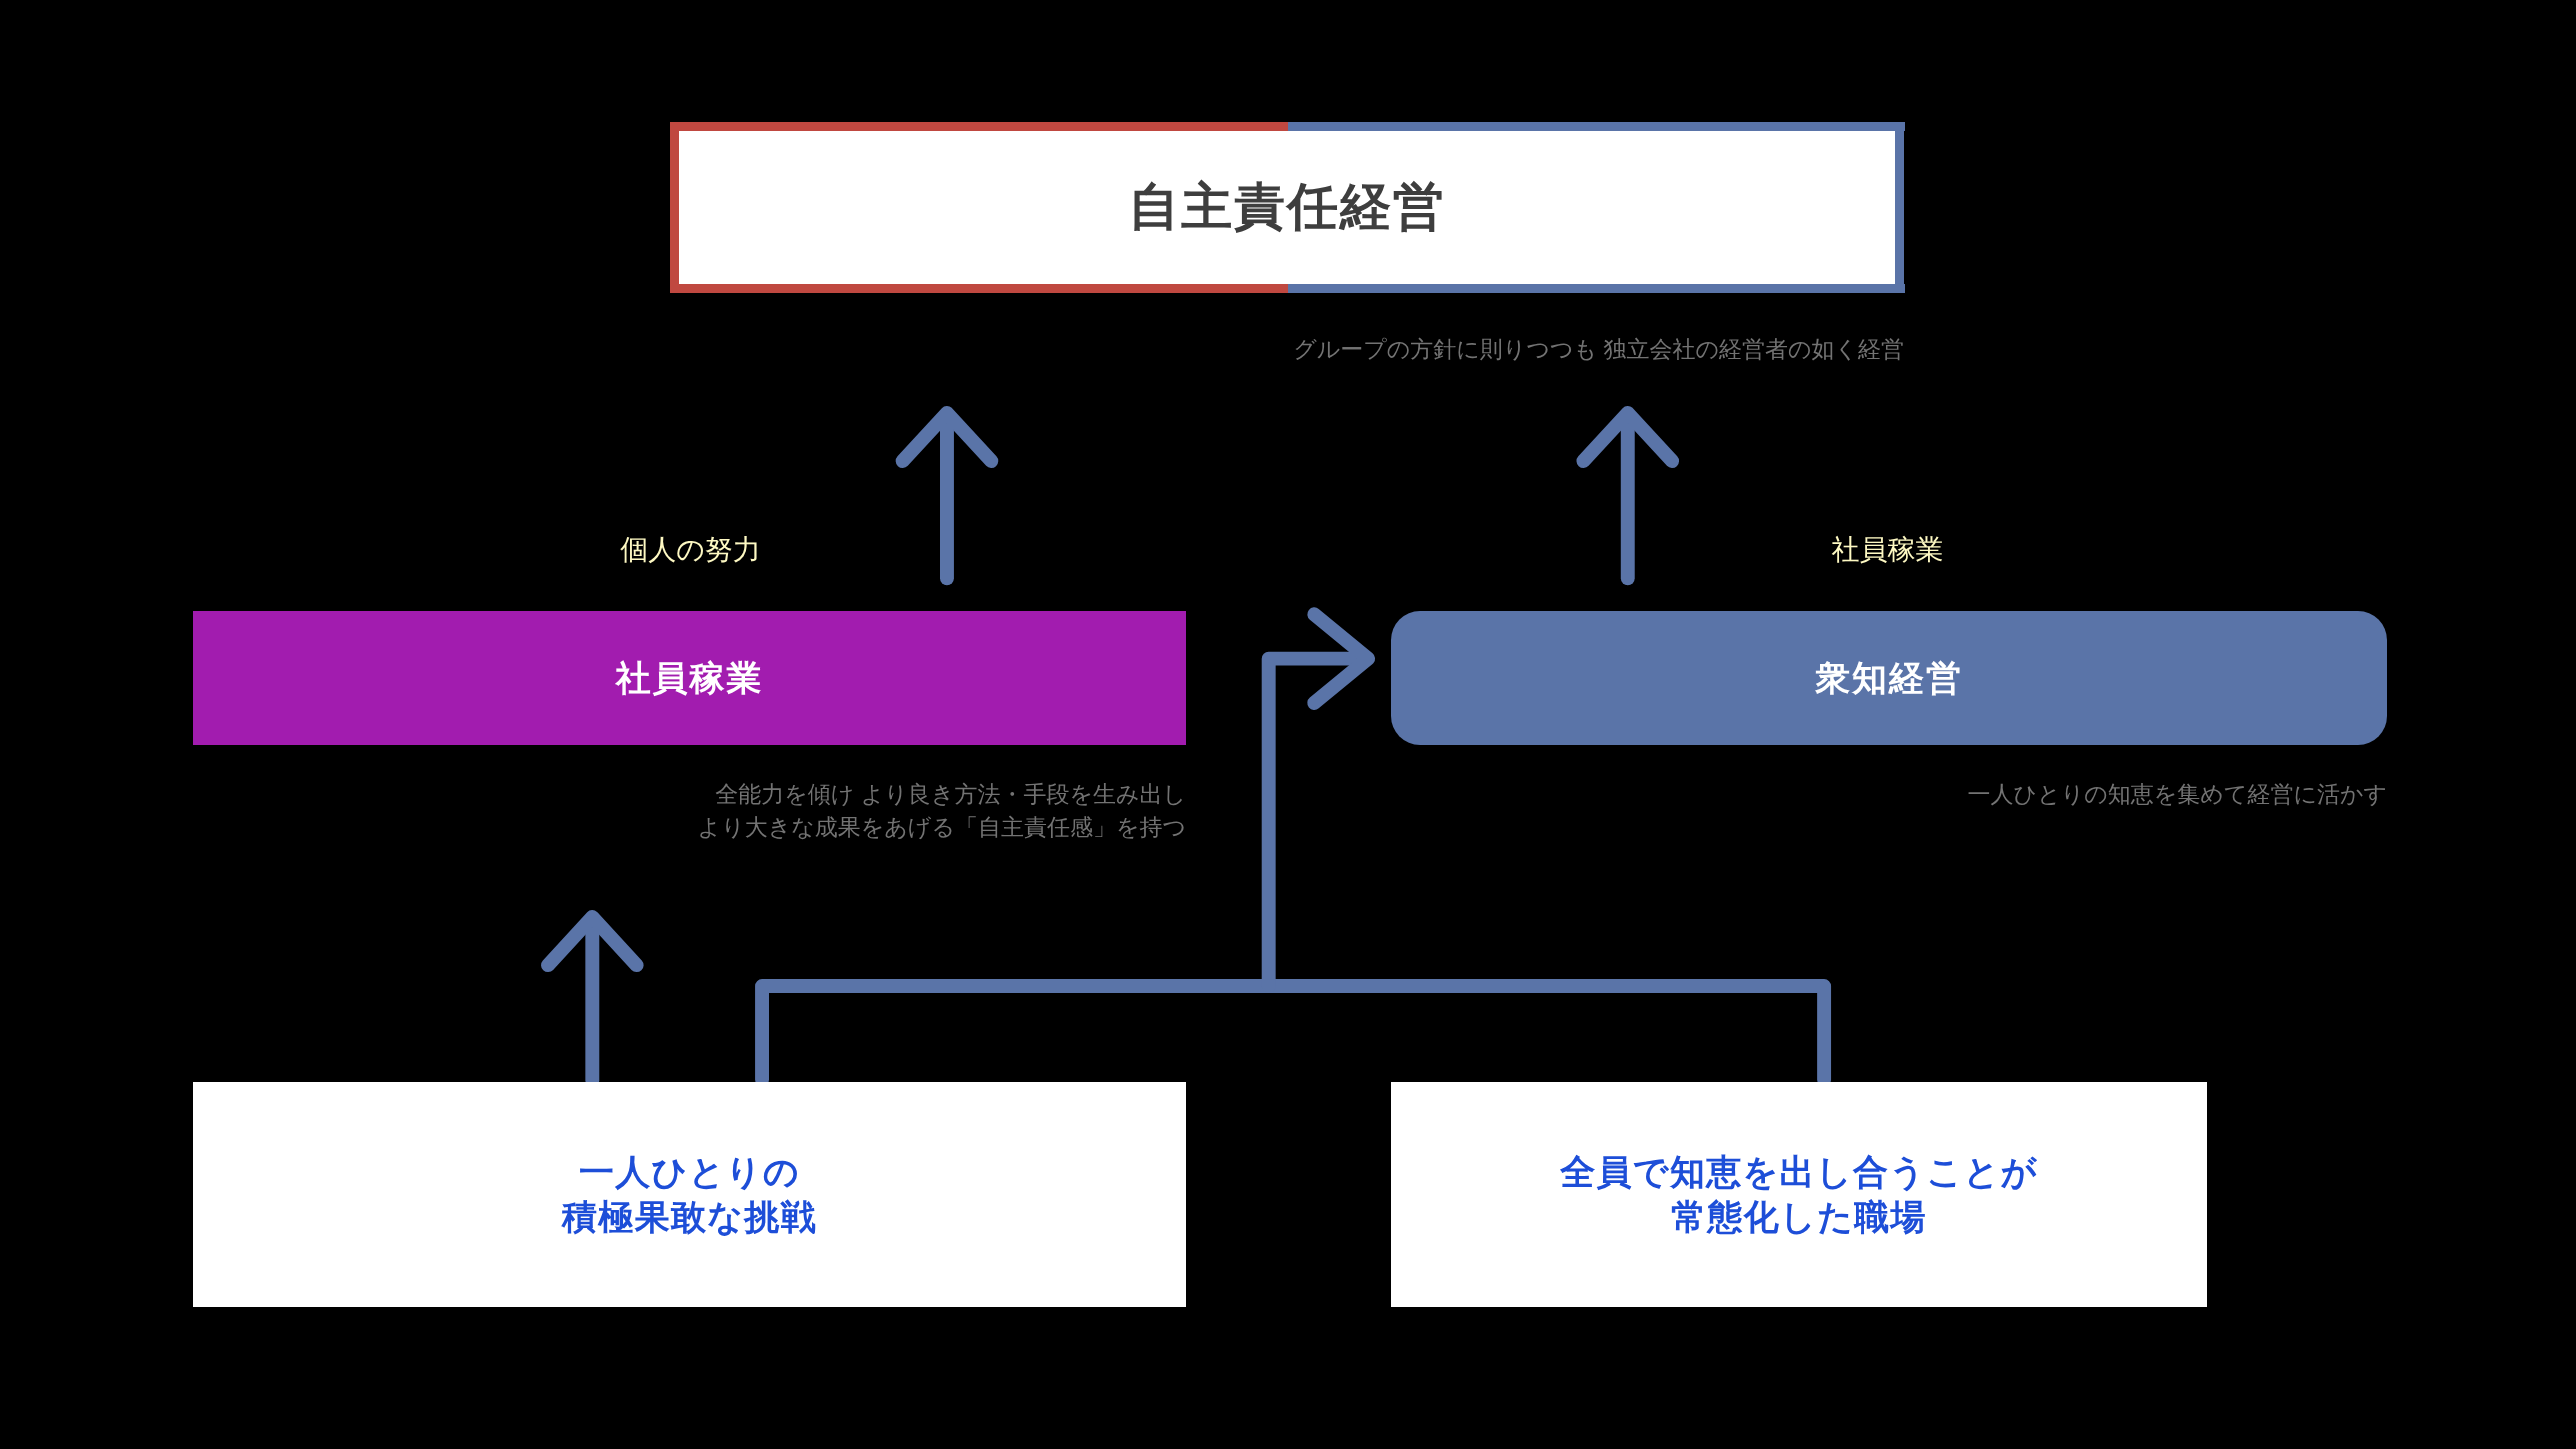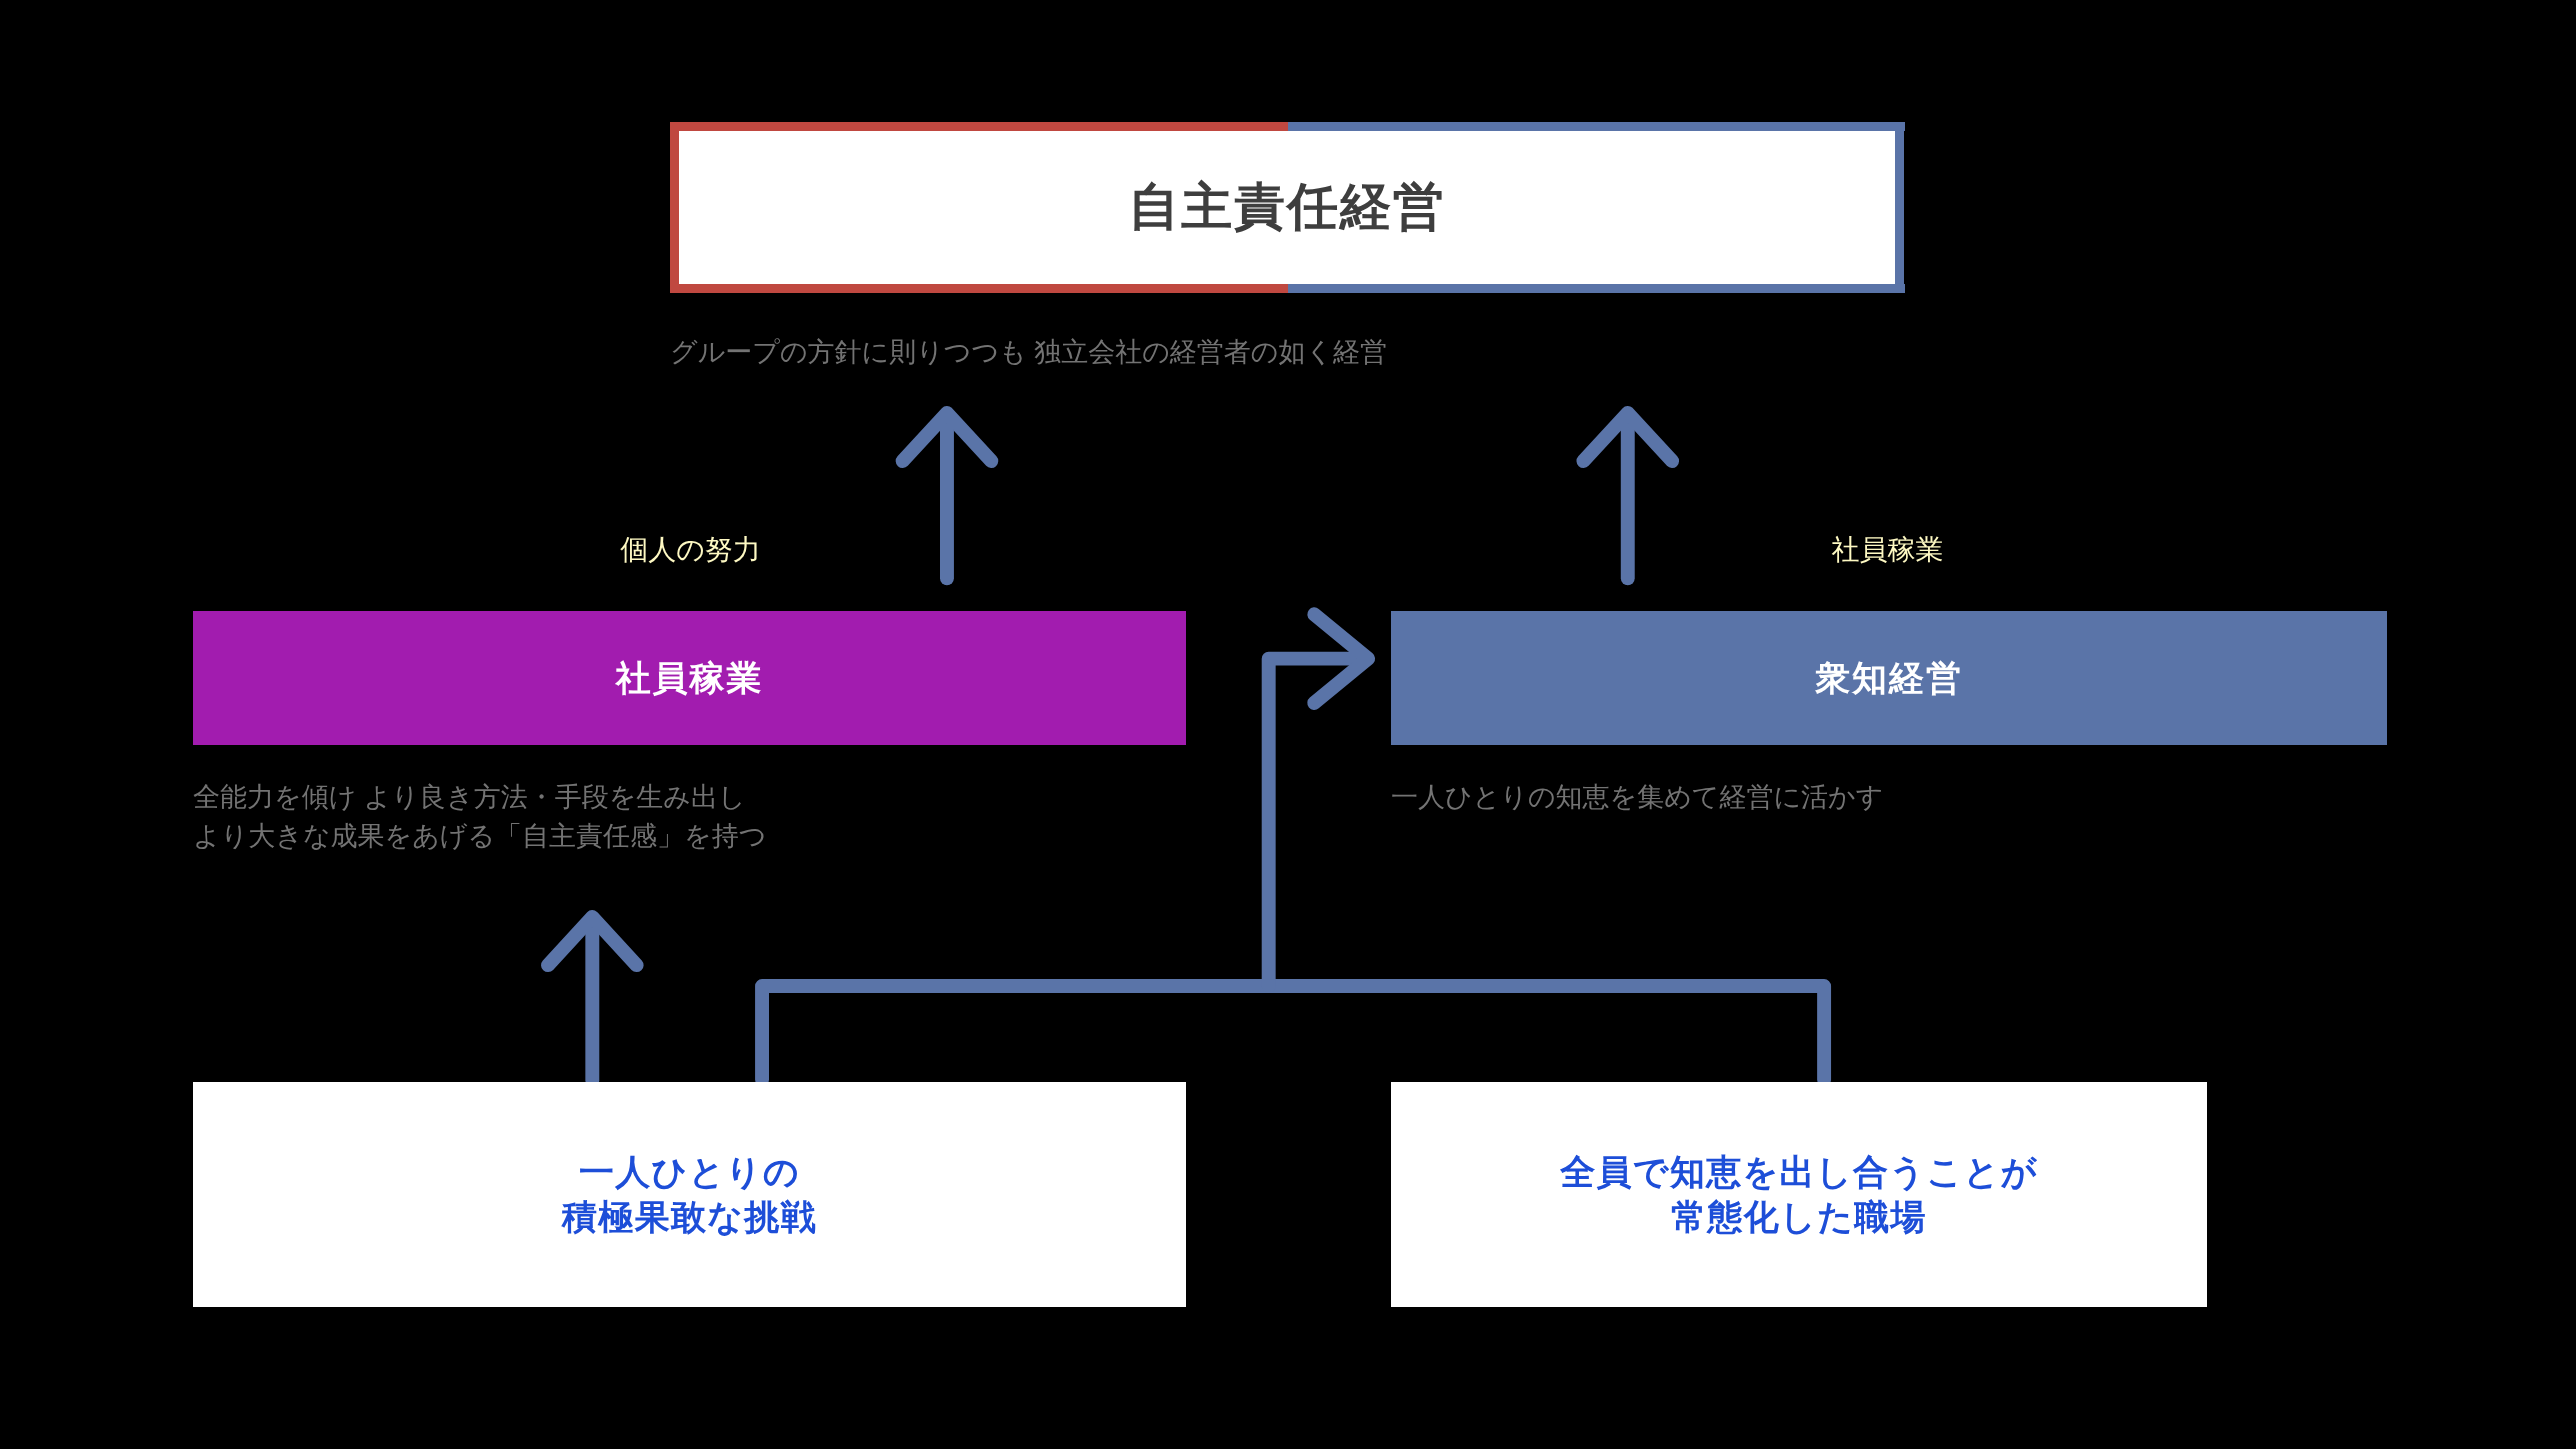--- a/index.html
+++ b/index.html
@@ -62,20 +62,21 @@
     width: 993px;
     height: 134px;
     background: #a21caf;
   }
   #blue-box {
     left: 1391px;
     top: 611px;
     width: 996px;
     height: 134px;
     background: #5a74a8;
+    border-radius: 29px;
   }
   .filled-label {
     color: #ffffff;
     font-size: 35px;
     font-weight: bold;
     letter-spacing: 1.9px;
   }
 
   
   #bottom-left-box {
@@ -100,22 +101,22 @@
     color: #1d4ed8;
     font-size: 35px;
     font-weight: bold;
     letter-spacing: 1.3px;
   }
 
   
   .caption {
     position: absolute;
     color: #737373;
-    font-size: 27px;
-    text-align: left;
+    font-size: 23px;
+    text-align: right;
     white-space: nowrap;
     line-height: 1.45;
   }
   #top-caption     { left: 670px; top: 333px; width: 1234px; }
   #red-caption     { left: 193px;  top: 778px; width: 993px; }
   #blue-caption    { left: 1391px; top: 778px; width: 996px; }
 
   
   .blue-label {
     position: absolute;

